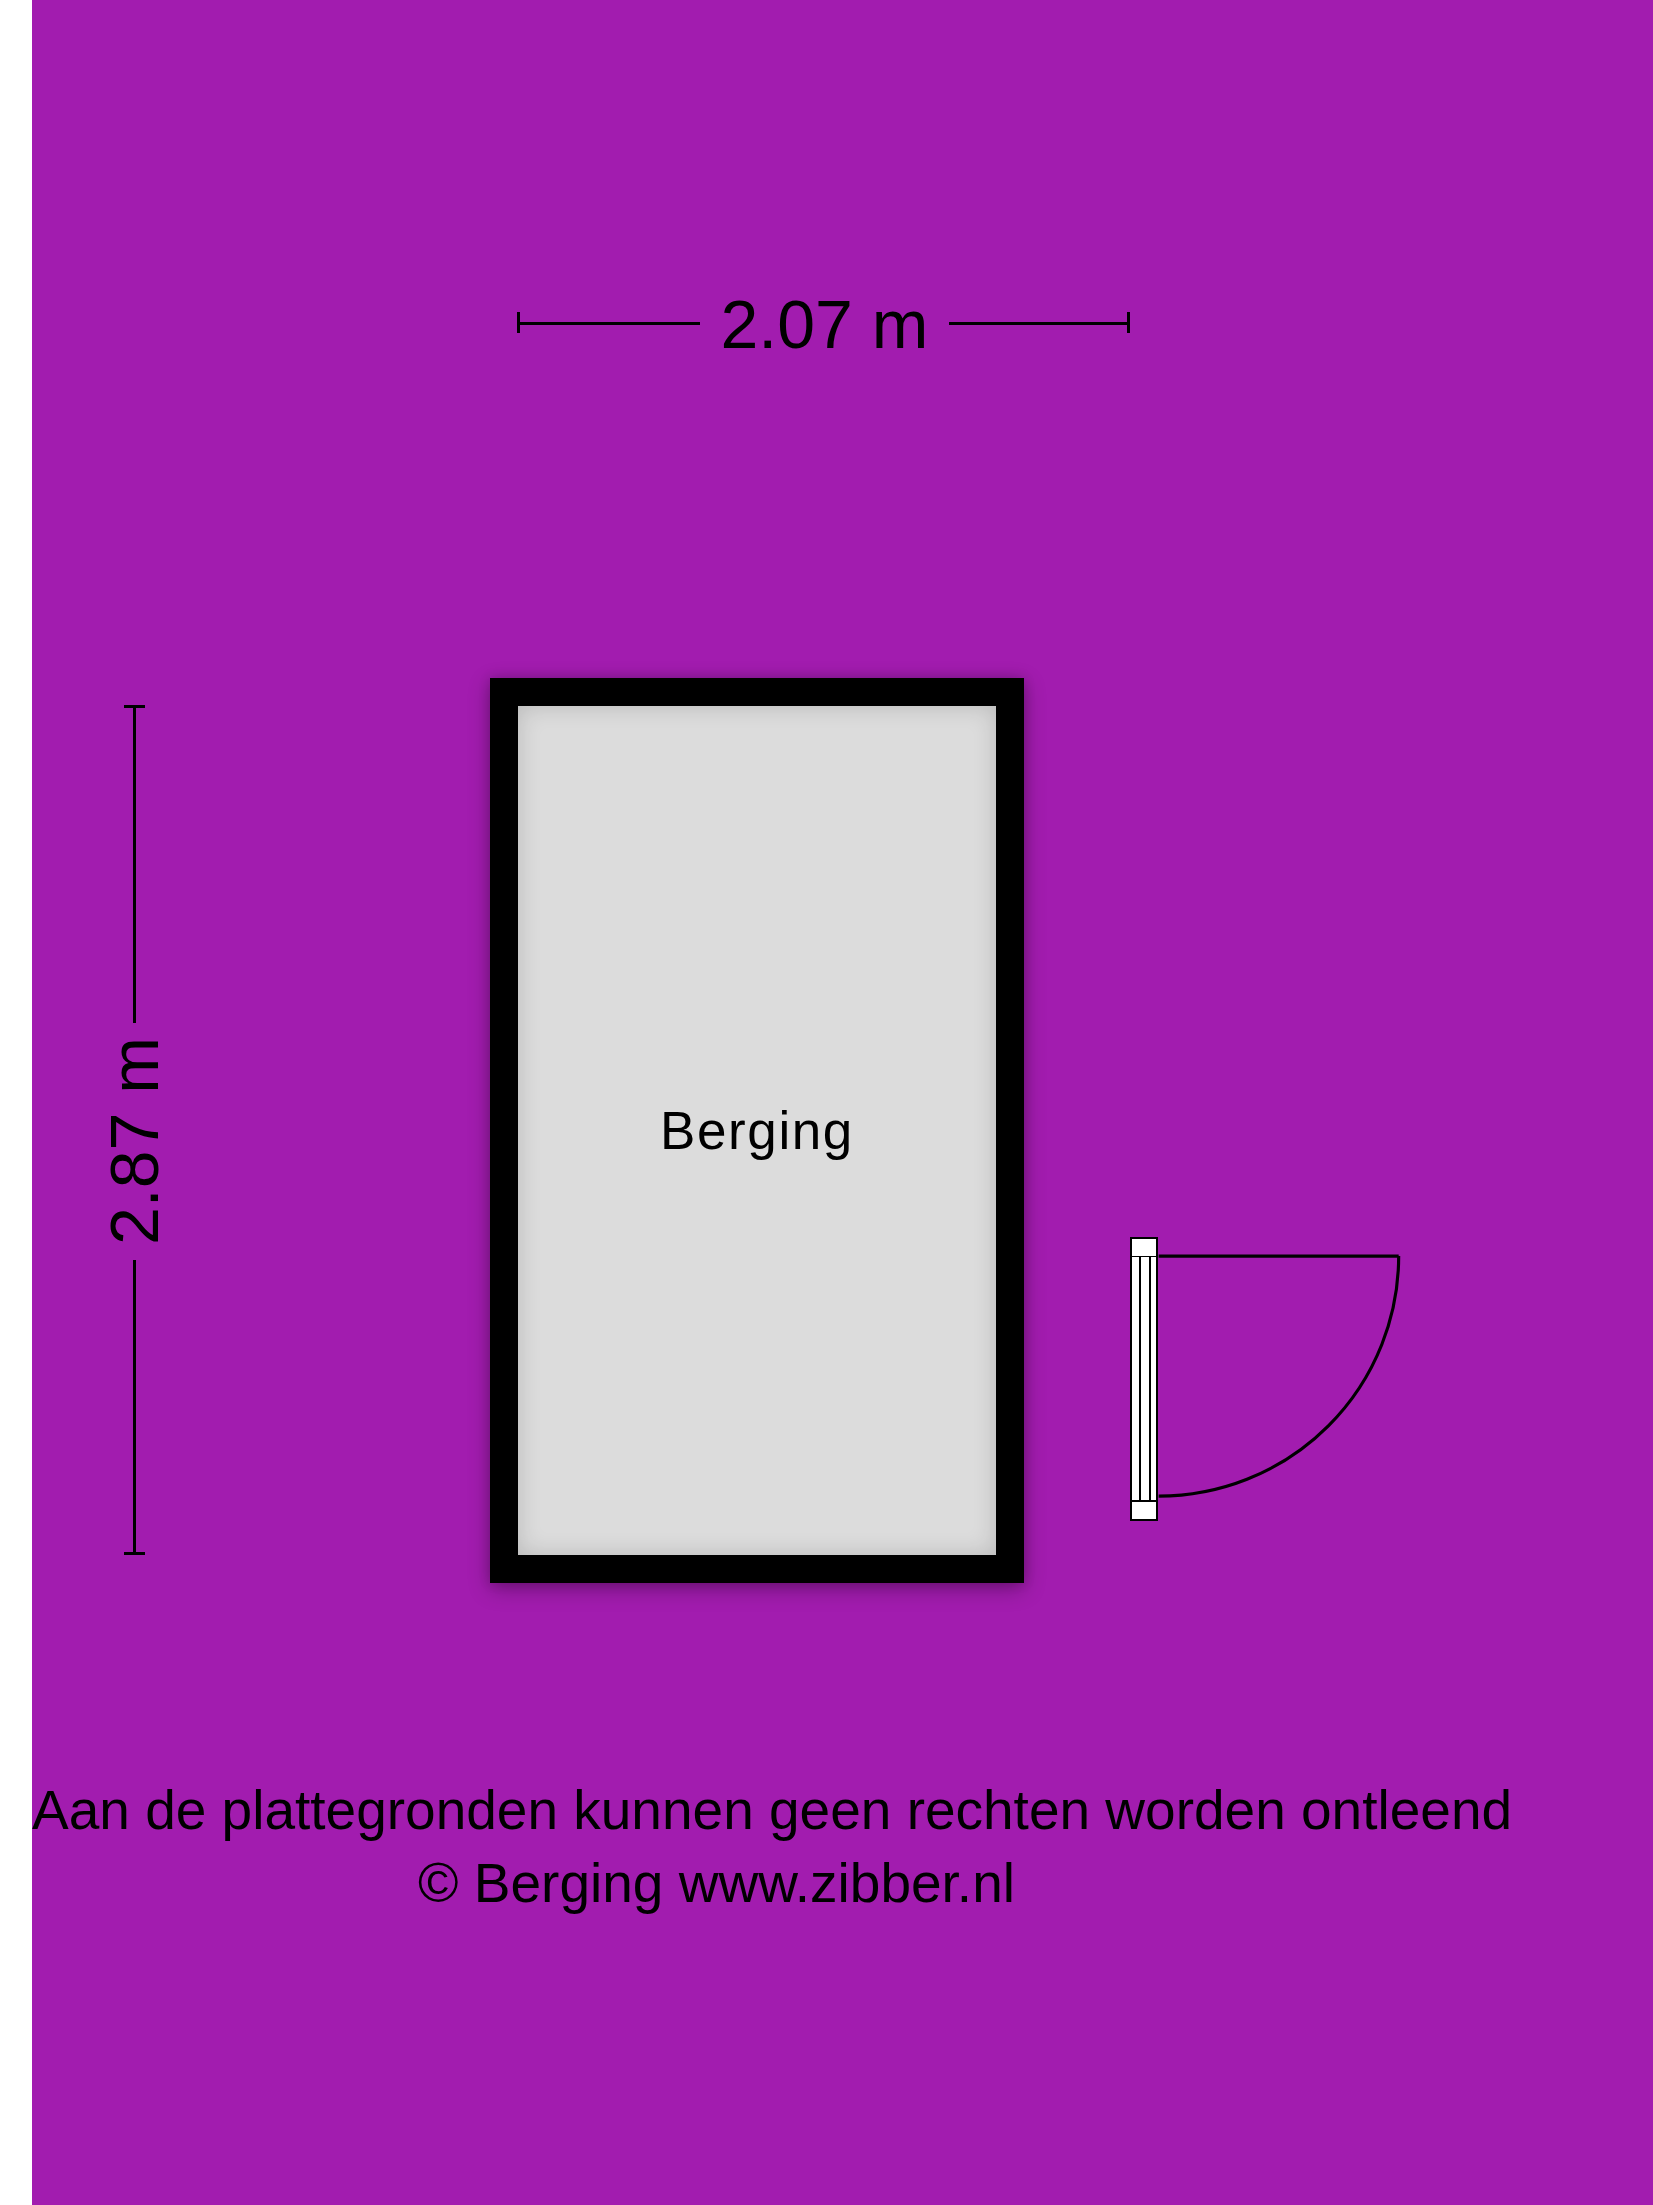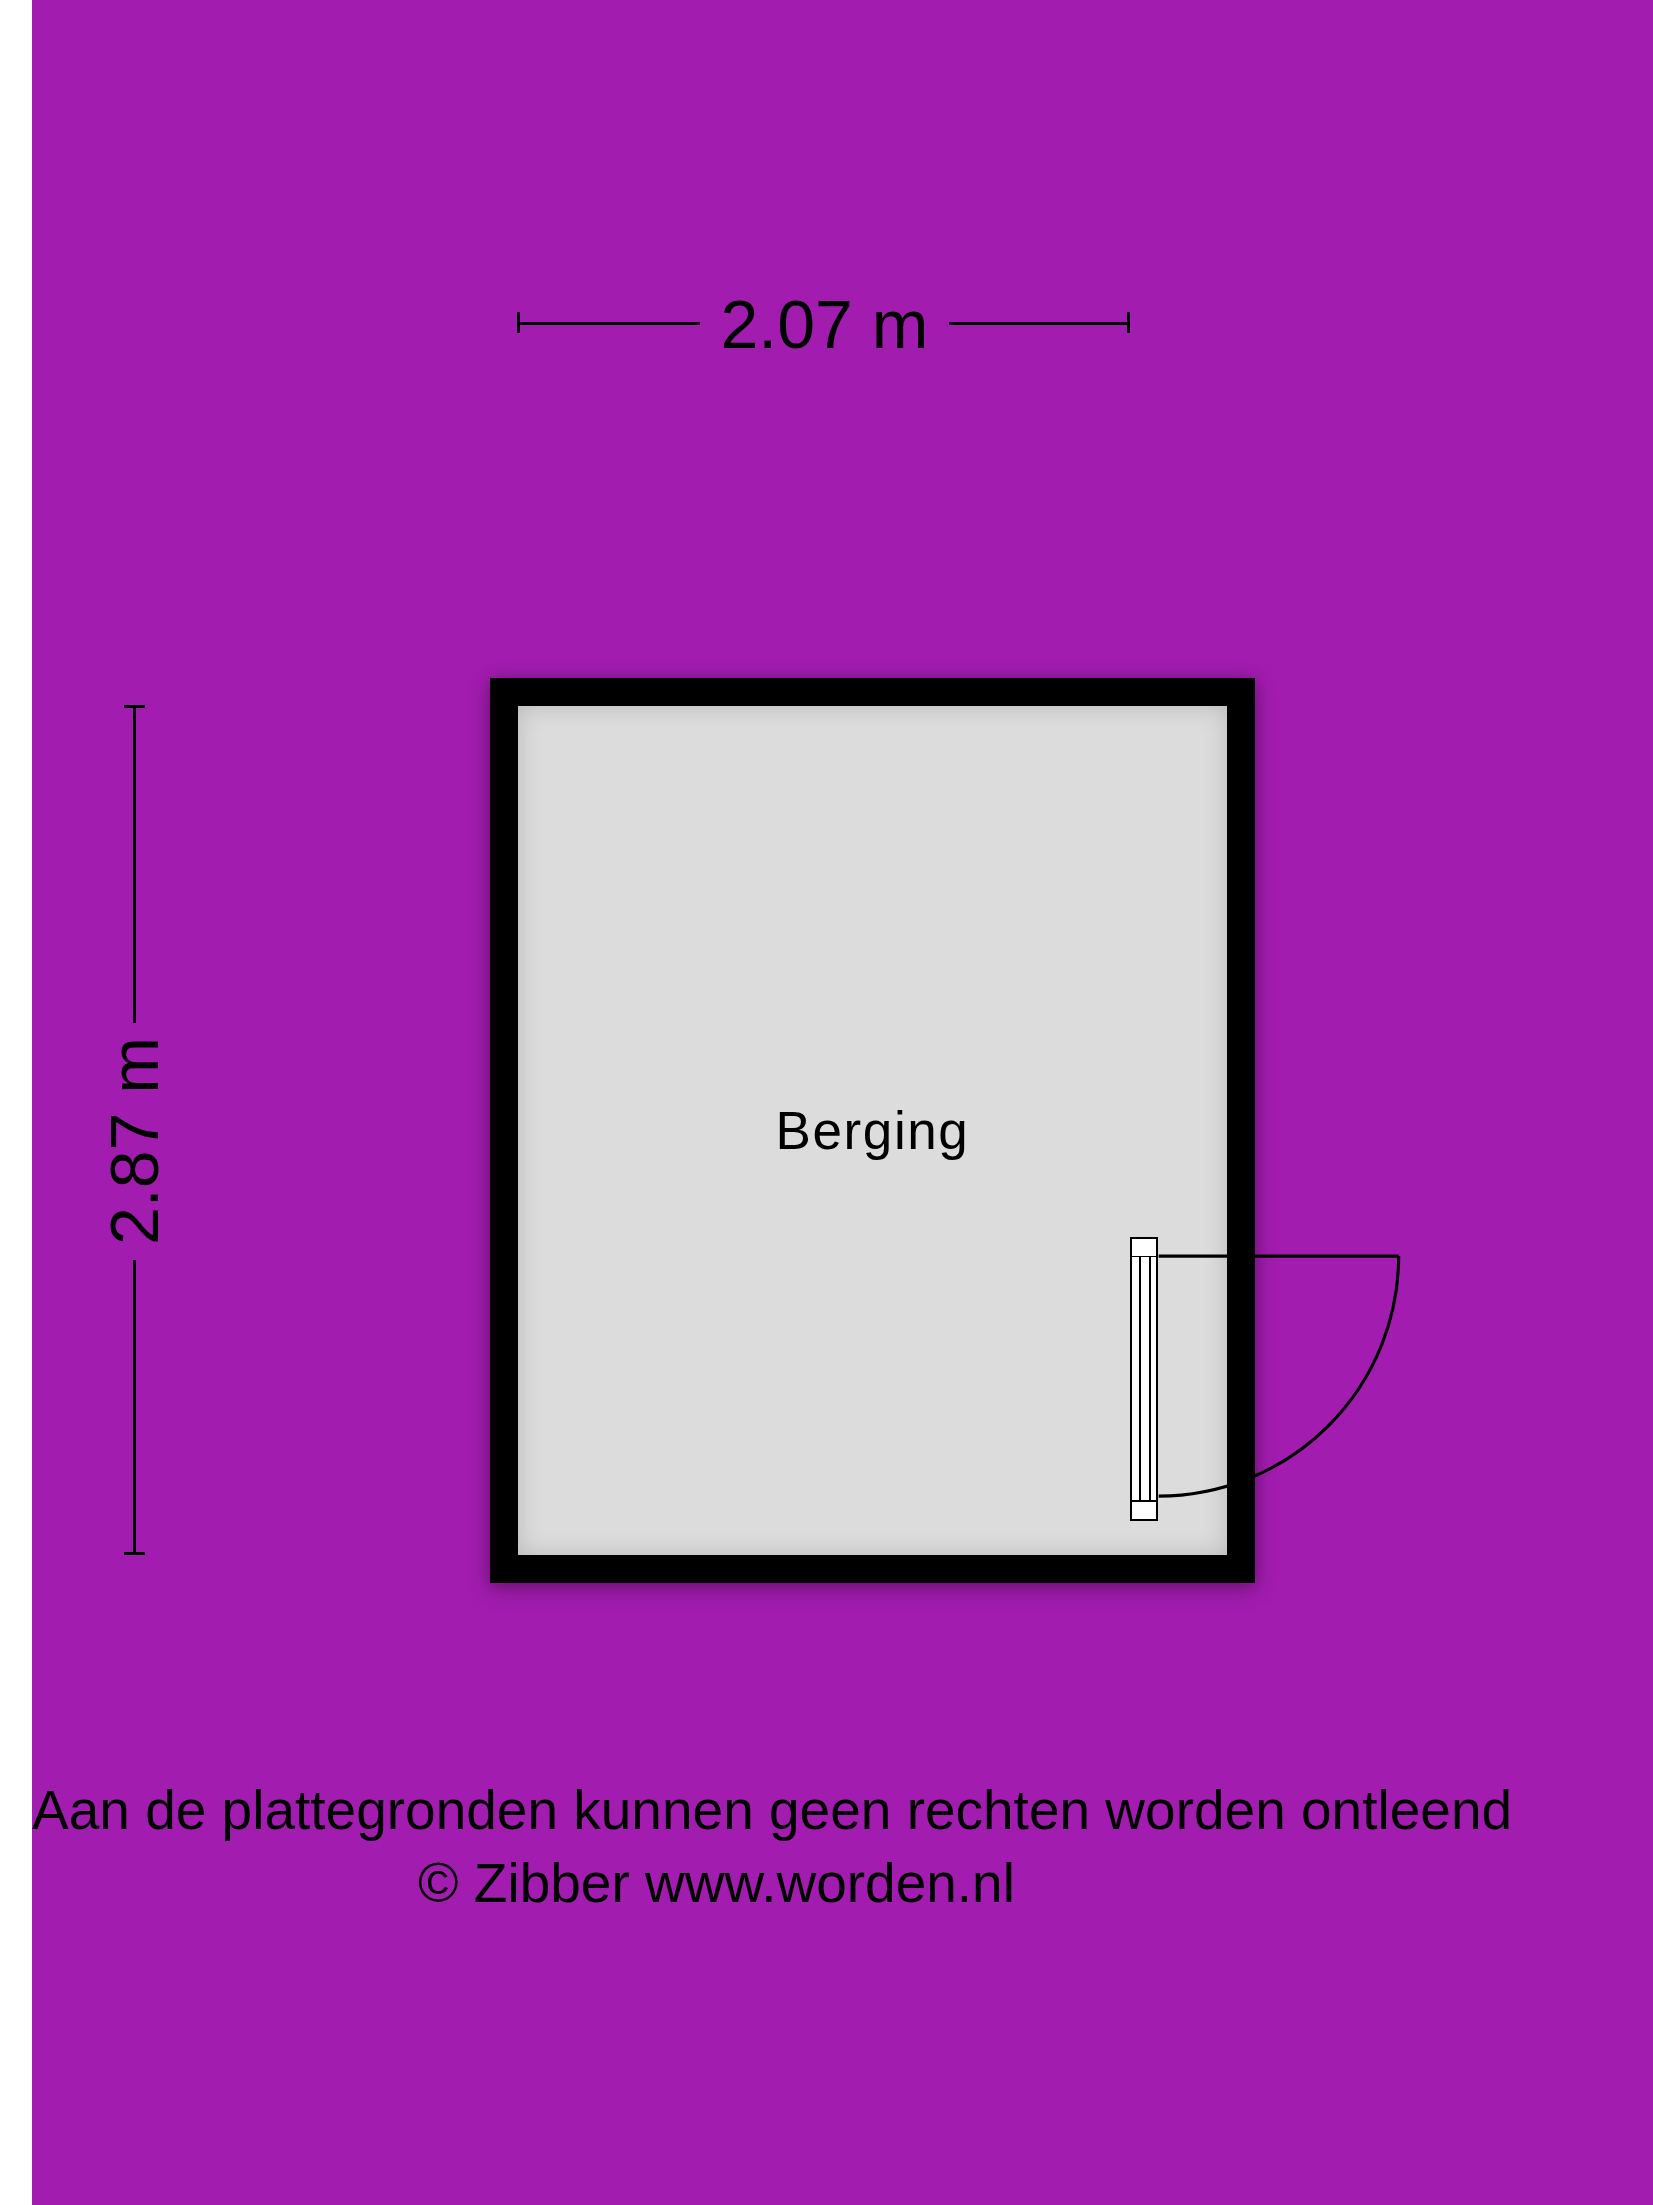--- a/index.html
+++ b/index.html
@@ -21,21 +21,21 @@
     position:absolute;left:487px;top:290px;width:611px;height:69px;
     font-size:68px;line-height:69px;text-align:center;white-space:nowrap;
   }
   .dim-label-v{
     position:absolute;left:102px;top:1141px;
     font-size:68px;line-height:69px;white-space:nowrap;
     transform:translate(-50%,-50%) rotate(-90deg);
   }
   
   .room{
-    position:absolute;left:458px;top:678px;width:765px;height:905px;
+    position:absolute;left:458px;top:678px;width:534px;height:905px;
     background:#000000;
     box-shadow:0 6.3px 20.5px rgba(0,0,0,0.30), 0 0 11px rgba(0,0,0,0.16);
   }
   .floor{
     position:absolute;left:28px;top:28px;right:28px;bottom:28px;
     background:#dcdcdc;
     box-shadow:inset 0 0 23.6px rgba(0,0,0,0.16);
     display:flex;align-items:center;justify-content:center;
   }
   .room-label{
@@ -95,17 +95,17 @@
     <div class="door-band"></div>
     <div class="door-jamb bottom"></div>
     <svg class="door-swing" width="252" height="277" viewBox="0 0 320 352">
       <path d="M 2 37 H 307" stroke="#000" stroke-width="4" fill="none"></path>
       <path d="M 307 37 A 305 305 0 0 1 2 342" stroke="#000" stroke-width="4" fill="none"></path>
     </svg>
   </div>
 
   <div class="footer">
     <div>Aan de plattegronden kunnen geen rechten worden ontleend</div>
-    <div>© Zibber www.worden.nl</div>
+    <div>© Berging www.zibber.nl</div>
   </div>
 
 </div>
 
 
 </body></html>

